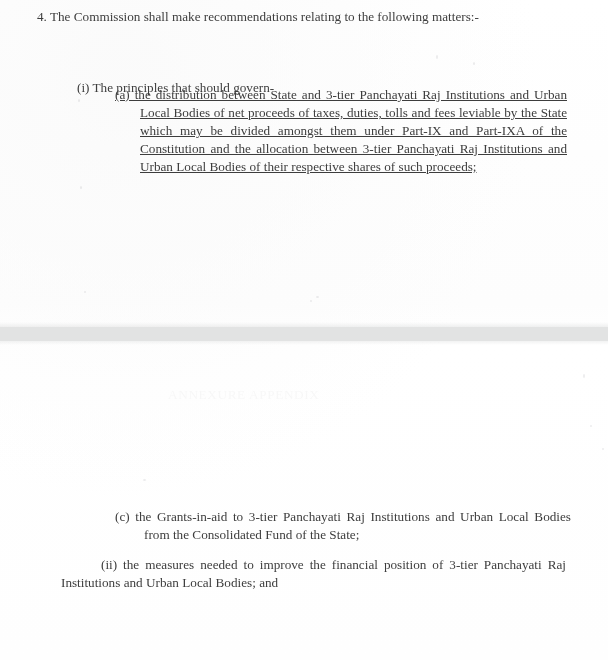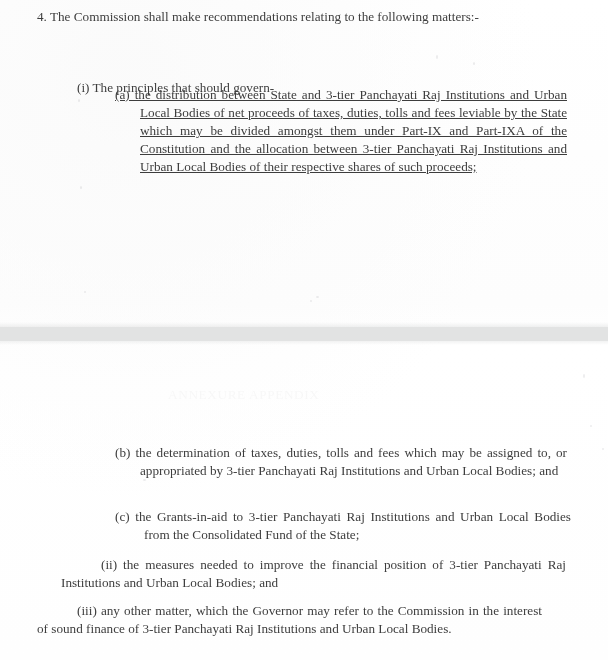--- a/index.html
+++ b/index.html
@@ -191,22 +191,20 @@
   <div class="speck" style="left:310px; top:300px; width:2px; height:2px;"></div>
 
   <div class="text-layer">
 
     <p class="clause-main">4. The Commission shall make recommendations relating to the following matters:-</p>
 
     <p class="clause-roman-i">(i) The principles that should govern-</p>
 
     <p class="clause-a last-left">(a)  the distribution between State and 3-tier Panchayati Raj Institutions and Urban Local Bodies of net proceeds of taxes, duties, tolls and fees leviable by the State which may be divided amongst them under Part-IX and Part-IXA of the Constitution and the allocation between 3-tier Panchayati Raj Institutions and Urban Local Bodies of their respective shares of such proceeds;</p>
 
-    <p class="clause-b last-left">(b)  the determination of taxes, duties, tolls and fees which may be assigned to, or appropriated by 3-tier Panchayati Raj Institutions and Urban Local Bodies; and</p>
 
     <p class="clause-c last-left">(c)  the Grants-in-aid to 3-tier Panchayati Raj Institutions and Urban Local Bodies from the Consolidated Fund of the State;</p>
 
     <p class="clause-roman-ii last-left">(ii) the measures needed to improve the financial position of 3-tier Panchayati Raj Institutions and Urban Local Bodies; and</p>
 
-    <p class="clause-roman-iii last-left">(iii) any other matter, which the Governor may refer to the Commission in the interest of sound finance of 3-tier Panchayati Raj Institutions and Urban Local Bodies.</p>
 
   </div>
 </div>
 
 </body></html>

